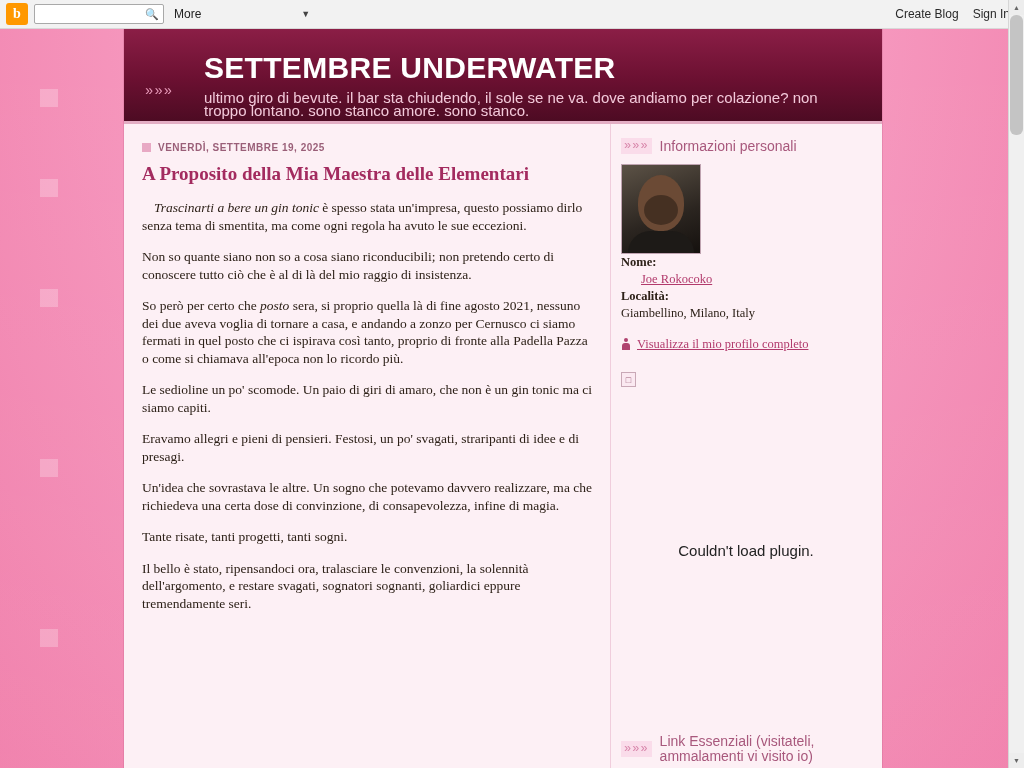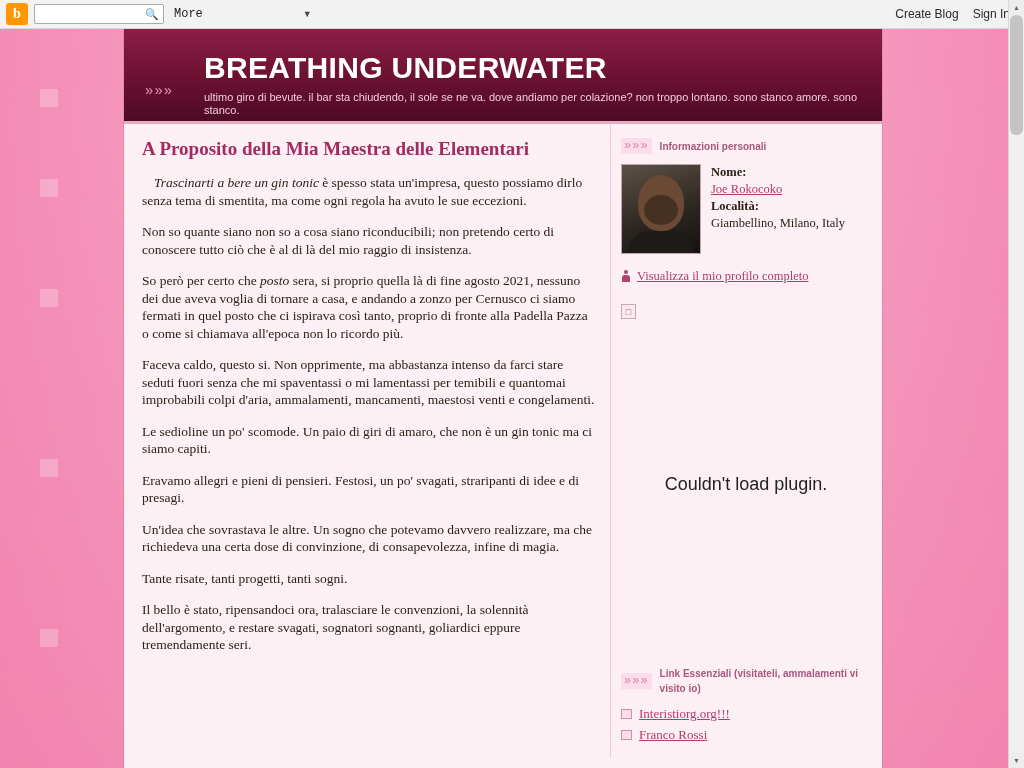--- a/index.html
+++ b/index.html
@@ -53,21 +53,20 @@
     background: transparent;
   }
   #search-icon {
     width: 16px; height: 16px;
     display: flex; align-items: center; justify-content: center;
     color: #555; font-size: 11px;
   }
   #more-label {
     font-size: 12px; color: #222;
     margin-right: 100px;
-    font-family: Liberation Mono, monospace;
   }
   #more-arrow {
     font-size: 9px; color: #444;
   }
   #nav-right {
     margin-left: auto;
     display: flex; align-items: center; gap: 14px;
     padding-right: 8px;
   }
   #nav-right a { color: #2a2a2a; text-decoration: none; font-size: 12px; }
@@ -131,21 +130,21 @@
     margin: 12px 0 0 62px;
     font-size: 30px;
     font-weight: bold;
     color: #ffffff;
     letter-spacing: 0.3px;
     font-family: "Liberation Sans", sans-serif;
   }
   #blog-desc {
     margin: 6px 0 0 62px;
     width: 660px;
-    font-size: 11px;
+    font-size: 15px;
     line-height: 13px;
     color: #f3c9da;
   }
 
   
   #content-area {
     display: flex;
     align-items: flex-start;
   }
   #main-col {
@@ -199,29 +198,29 @@
   }
   .wt-icon {
     color: #d887ab;
     font-size: 12px;
     letter-spacing: 1px;
     font-family: "Liberation Mono", monospace;
     background: #fadcea;
     padding: 1px 3px;
   }
   .wt-text {
-    font-size: 10px;
-    font-weight: bold;
+    font-size: 14px;
+    font-weight: normal;
     color: #a8587c;
   }
   .wt-text.two-line { line-height: 15px; }
 
   #profile-row {
     display: flex;
-    gap: 10px;
+    flex-direction: column;
   }
   #profile-photo {
     width: 78px; height: 88px;
     background: #3b3b3b;
     border: 1px solid #bfa3b0;
     overflow: hidden;
     position: relative;
   }
   .face-bg { position:absolute; inset:0; background: linear-gradient(160deg,#5c5246 0%, #2b2520 60%, #15110e 100%); }
   .face-head {
@@ -242,21 +241,21 @@
     background: #1d1a17;
     border-radius: 30px 30px 0 0;
   }
   #profile-info {
     font-size: 12.5px;
     color: #2d2118;
     line-height: 17px;
     font-family: "Liberation Serif", serif;
   }
   #profile-info .lbl { font-weight: bold; }
-  #profile-info a { color: #b23a6c; text-decoration: underline; }
+  #profile-info a { color: #b23a6c; text-decoration: underline; margin-left: 20px; }
 
   #profile-link-row {
     display: flex; align-items: flex-start; gap: 6px;
     margin-top: 14px;
   }
   .person-icon {
     width: 10px; height: 12px;
     position: relative;
     margin-top: 2px;
   }
@@ -280,21 +279,21 @@
     width: 13px; height: 13px;
     border: 1px solid #c9a8b6;
     background: #fbe9f1;
     display: flex; align-items: center; justify-content: center;
     font-size: 9px; color: #9a5f78;
   }
   #plugin-msg {
     position: absolute;
     top: 170px; left: 0; width: 250px;
     text-align: center;
-    font-size: 18px;
+    font-size: 15px;
     color: #222;
   }
 
   #links-widget { margin-top: 12px; }
   .link-item {
     display: flex; align-items: center; gap: 7px;
     margin-bottom: 5px;
   }
   .link-bullet {
     width: 9px; height: 8px;
@@ -388,35 +387,38 @@
     <div class="deco-sq" style="top:560px;"></div>
     <div class="deco-sq" style="top:640px;"></div>
   </div>
 
   <div id="outer-wrapper">
 
     <div id="header">
       <div id="header-icon">
         <span class="hicon-dashes">»»»</span>
       </div>
-      <div id="blog-title">BREATHING UNDERWATER</div>
+      <div id="blog-title">SETTEMBRE UNDERWATER</div>
       <div id="blog-desc">ultimo giro di bevute. il bar sta chiudendo, il sole se ne va. dove andiamo per colazione? non troppo lontano. sono stanco amore. sono stanco.</div>
     </div>
 
     <div id="content-area">
 
       <div id="main-col">
+        <div class="date-header">
+          <span class="date-bullet"></span>
+          <span>VENERDÌ, SETTEMBRE 19, 2025</span>
+        </div>
 
         <h1 id="post-title">A Proposito della Mia Maestra delle Elementari</h1>
 
         <div class="post-body">
           <p class="indent"><em>Trascinarti a bere un gin tonic</em><span> è spesso stata un'impresa, questo possiamo dirlo senza tema di smentita, ma come ogni regola ha avuto le sue eccezioni.</span></p>
           <p>Non so quante siano non so a cosa siano riconducibili; non pretendo certo di conoscere tutto ciò che è al di là del mio raggio di insistenza.</p>
           <p>So però per certo che <em>posto</em> sera, si proprio quella là di fine agosto 2021, nessuno dei due aveva voglia di tornare a casa, e andando a zonzo per Cernusco ci siamo fermati in quel posto che ci ispirava così tanto, proprio di fronte alla Padella Pazza o come si chiamava all'epoca non lo ricordo più.</p>
-          <p>Faceva caldo, questo si. Non opprimente, ma abbastanza intenso da farci stare seduti fuori senza che mi spaventassi o mi lamentassi per temibili e quantomai improbabili colpi d'aria, ammalamenti, mancamenti, maestosi venti e congelamenti.</p>
           <p>Le sedioline un po' scomode. Un paio di giri di amaro, che non è un gin tonic ma ci siamo capiti.</p>
           <p>Eravamo allegri e pieni di pensieri. Festosi, un po' svagati, straripanti di idee e di presagi.</p>
           <p>Un'idea che sovrastava le altre. Un sogno che potevamo davvero realizzare, ma che richiedeva una certa dose di convinzione, di consapevolezza, infine di magia.</p>
           <p>Tante risate, tanti progetti, tanti sogni.</p>
           <p>Il bello è stato, ripensandoci ora, tralasciare le convenzioni, la solennità dell'argomento, e restare svagati, sognatori sognanti, goliardici eppure tremendamente seri.</p>
         </div>
       </div>
 
       <div id="sidebar-col">
 

